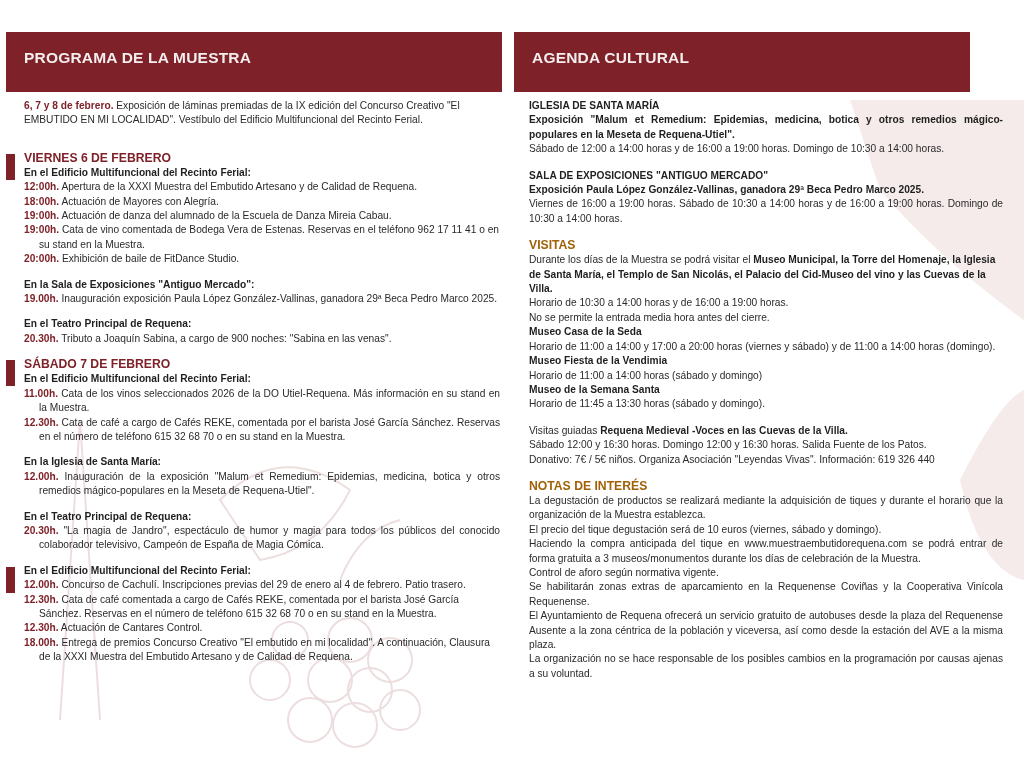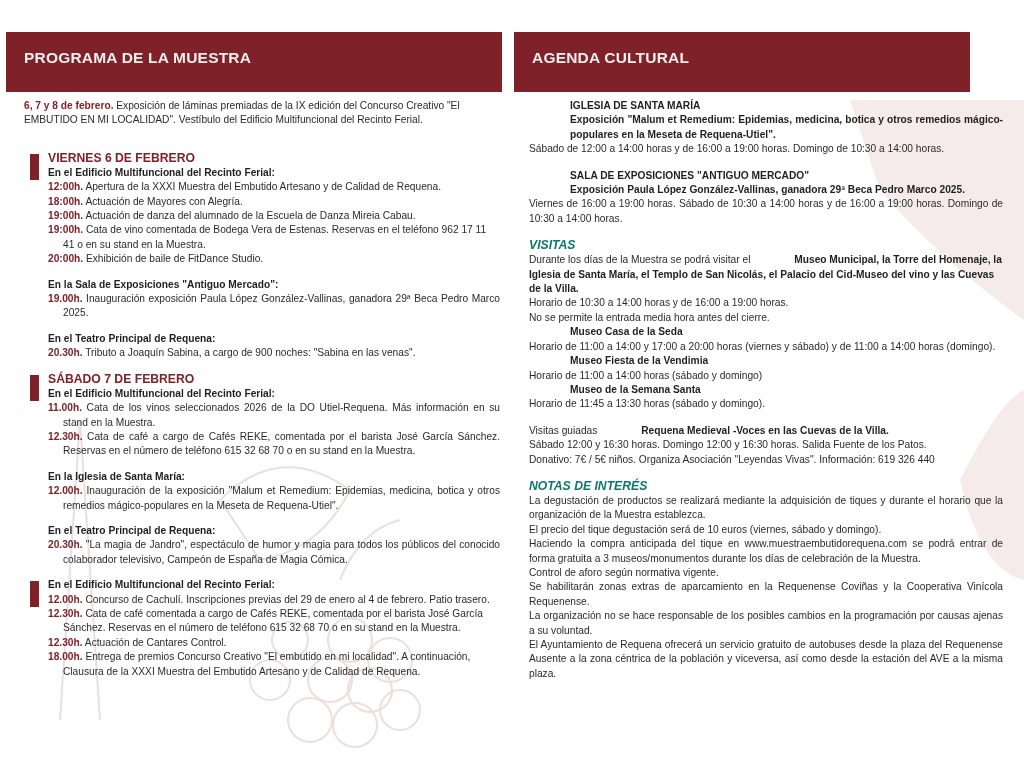--- a/index.html
+++ b/index.html
@@ -18,32 +18,32 @@
   }
   .banner-left { left: 6px; width: 496px; }
   .banner-right { left: 514px; width: 456px; }
 
   .col { position: absolute; font-size: 10.2px; line-height: 14.4px; }
   .col-left { left: 24px; top: 99px; width: 476px; }
   .col-right { left: 529px; top: 99px; width: 474px; }
 
   .intro { margin-bottom: 23px; text-align: left; }
   .time { color: #7e2128; font-weight: bold; }
-  .bold { font-weight: bold; color: #1f1f1f; margin-left: 41px; }
+  .bold { font-weight: bold; color: #1f1f1f; }
 
-  .day { position: relative; margin-top: 3px; margin-left: 24px; }
+  .day { position: relative; margin-top: 3px; }
   .day-marker {
     position: absolute; left: -18px; top: 3px; width: 9px; height: 26px; background: #7e2128;
   }
   .day-title { color: #7e2128; font-weight: bold; font-size: 12.2px; line-height: 15px; }
   .venue { font-weight: bold; color: #1f1f1f; }
   .event { padding-left: 15px; text-indent: -15px; }
   .group { margin-bottom: 11px; }
 
-  .section-title { color: #0f766e; font-weight: bold; font-size: 12.2px; line-height: 15px; font-style: italic; }
+  .section-title { color: #a16207; font-weight: bold; font-size: 12.2px; line-height: 15px; }
   .agenda-block { margin-bottom: 12px; }
   .justify { text-align: justify; }
 </style>
 </head>
 <body>
 
 <div class="bg-deco" style="left:20px; top:380px;">
   <svg width="420" height="390" viewBox="0 0 420 390">
     <g fill="none" stroke="#e8d6d6" stroke-width="2" opacity="0.8">
       <circle cx="330" cy="260" r="22"></circle>
@@ -167,16 +167,16 @@
     <div>Donativo: 7€ / 5€ niños. Organiza Asociación "Leyendas Vivas". Información: 619 326 440</div>
   </div>
 
   <div>
     <div class="section-title">NOTAS DE INTERÉS</div>
     <div class="justify">La degustación de productos se realizará mediante la adquisición de tiques y durante el horario que la organización de la Muestra establezca.</div>
     <div class="justify">El precio del tique degustación será de 10 euros (viernes, sábado y domingo).</div>
     <div class="justify">Haciendo la compra anticipada del tique en www.muestraembutidorequena.com se podrá entrar de forma gratuita a 3 museos/monumentos durante los días de celebración de la Muestra.</div>
     <div class="justify">Control de aforo según normativa vigente.</div>
     <div class="justify">Se habilitarán zonas extras de aparcamiento en la Requenense Coviñas y la Cooperativa Vinícola Requenense.</div>
+    <div class="justify">El Ayuntamiento de Requena ofrecerá un servicio gratuito de autobuses desde la plaza del Requenense Ausente a la zona céntrica de la población y viceversa, así como desde la estación del AVE a la misma plaza.</div>
     <div class="justify">La organización no se hace responsable de los posibles cambios en la programación por causas ajenas a su voluntad.</div>
-    <div class="justify">El Ayuntamiento de Requena ofrecerá un servicio gratuito de autobuses desde la plaza del Requenense Ausente a la zona céntrica de la población y viceversa, así como desde la estación del AVE a la misma plaza.</div>
   </div>
 </div>
 
 </body></html>

